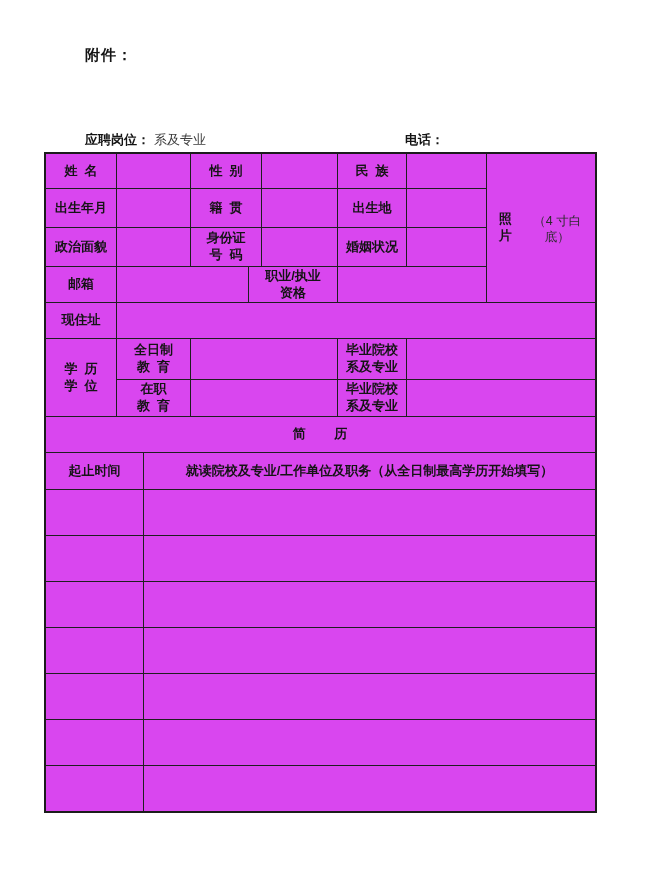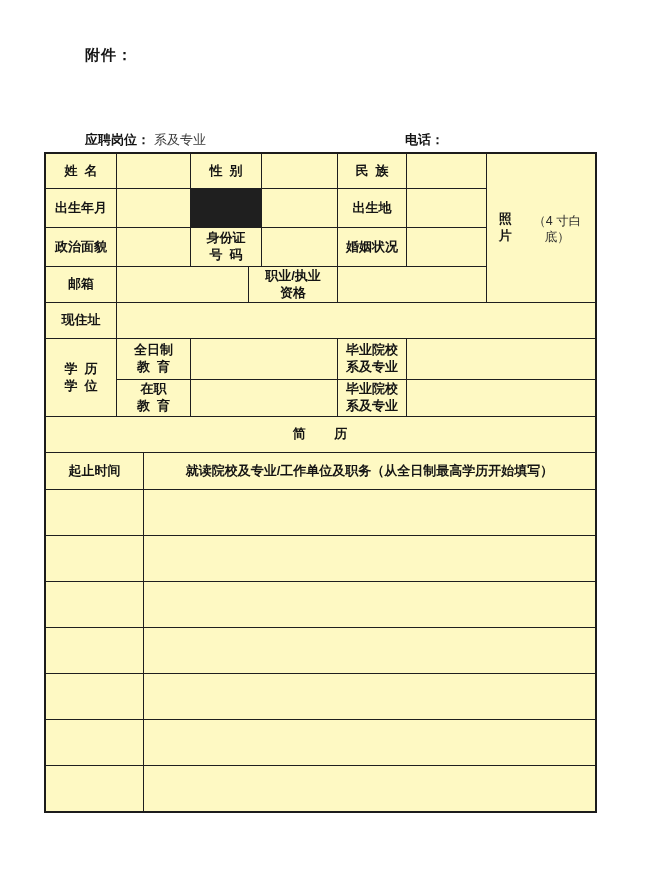--- a/index.html
+++ b/index.html
@@ -32,21 +32,21 @@
   .form-table {
     position:absolute; left:44px; top:152px;
     display:grid;
     grid-template-columns: 70px 26px 46px 57px 12px 75px 68px 79px 108px;
     grid-template-rows: 34px 38px 38px 35px 35px 40px 36px 35px 36px repeat(7, 45px);
     gap:1px;
     background:#1f1f1f;          
     border:2px solid #1c1c1c;    
   }
   .cell {
-    background:#fef9c3;
+    background:#d946ef;
     display:flex; align-items:center; justify-content:center;
     text-align:center;
     font-size:13px; font-weight:700;
     line-height:1.3;
     white-space:pre-wrap;
     padding:1px 2px;
   }
   .value { font-weight:400; }
   .photo-cell { flex-direction:row; }
   .photo-note { font-weight:400; font-size:12.5px; color:#2b2b2b; margin-top:2px; }
@@ -76,20 +76,21 @@
     <div class="cell value" style="grid-area:1/6/2/7"></div>
     <div class="cell" style="grid-area:1/7/2/8">民  族</div>
     <div class="cell value" style="grid-area:1/8/2/9"></div>
     <div class="cell photo-cell" style="grid-area:1/9/5/10">
       <span>照  片</span>
       <span class="photo-note">（4 寸白底）</span>
     </div>
 
     <div class="cell" style="grid-area:2/1/3/2">出生年月</div>
     <div class="cell value" style="grid-area:2/2/3/4"></div>
+    <div class="cell" style="grid-area:2/4/3/6">籍  贯</div>
     <div class="cell value" style="grid-area:2/6/3/7"></div>
     <div class="cell" style="grid-area:2/7/3/8">出生地</div>
     <div class="cell value" style="grid-area:2/8/3/9"></div>
 
     <div class="cell" style="grid-area:3/1/4/2">政治面貌</div>
     <div class="cell value" style="grid-area:3/2/4/4"></div>
     <div class="cell" style="grid-area:3/4/4/6">身份证
 号  码</div>
     <div class="cell value" style="grid-area:3/6/4/7"></div>
     <div class="cell" style="grid-area:3/7/4/8">婚姻状况</div>

